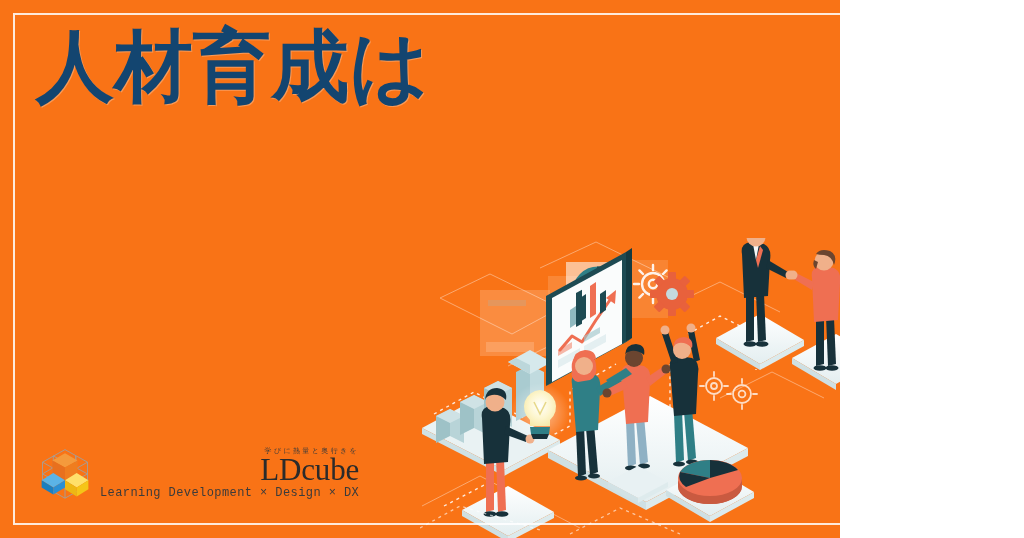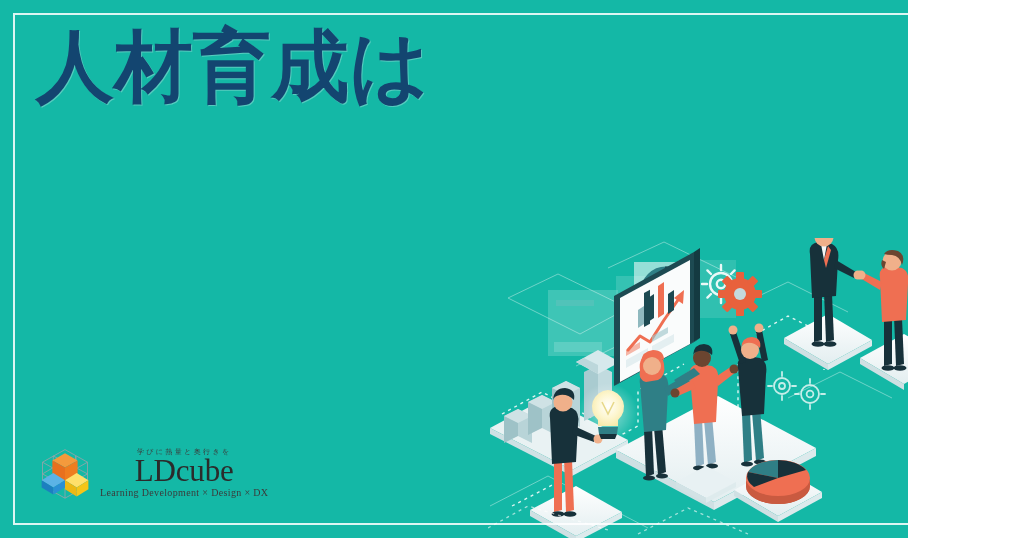--- a/index.html
+++ b/index.html
@@ -2,24 +2,24 @@
 <html><head>
 <meta charset="utf-8">
 <style>
   html, body {
     margin: 0;
     padding: 0;
     background: #ffffff;
   }
   #stage {
     position: relative;
-    width: 908px;
+    width: 840px;
     height: 538px;
     overflow: hidden;
-    background: #14b8a6;
+    background: #f97316;
     font-family: "Liberation Sans", "DejaVu Sans", sans-serif;
   }
   
   #inner-frame {
     position: absolute;
     left: 13px; top: 13px;
     width: 998px; height: 512px;
     border: 2px solid rgba(255,255,255,0.85);
     box-sizing: border-box;
     pointer-events: none;
@@ -52,40 +52,40 @@
   #logo-block {
     position: absolute;
     left: 38px;
     bottom: 38px;
     z-index: 35;
     display: flex;
     align-items: center;
     gap: 8px;
   }
   #logo-cube { width: 54px; height: 54px; display:block; }
-  #logo-text { display: flex; flex-direction: column; align-items: center; }
+  #logo-text { display: flex; flex-direction: column; align-items: flex-end; }
   #logo-tagline-jp {
     font-size: 7px;
     color: #3b3b3b;
     letter-spacing: 0.34em;
     line-height: 1;
     margin-bottom: 2px;
     white-space: nowrap;
   }
   #logo-wordmark {
     font-family: "Liberation Serif", "DejaVu Serif", serif;
     font-size: 31px;
     line-height: 0.92;
     color: #2b2b2b;
     letter-spacing: -0.005em;
     white-space: nowrap;
   }
   #logo-tagline-en {
-    font-family: Liberation Serif, serif;
-    font-size: 10px;
+    font-family: Liberation Mono, monospace;
+    font-size: 12px;
     color: #3b3b3b;
     letter-spacing: 0.035em;
     line-height: 1;
     margin-top: 2px;
     white-space: nowrap;
   }
 
   
   #illustration {
     position: absolute;

